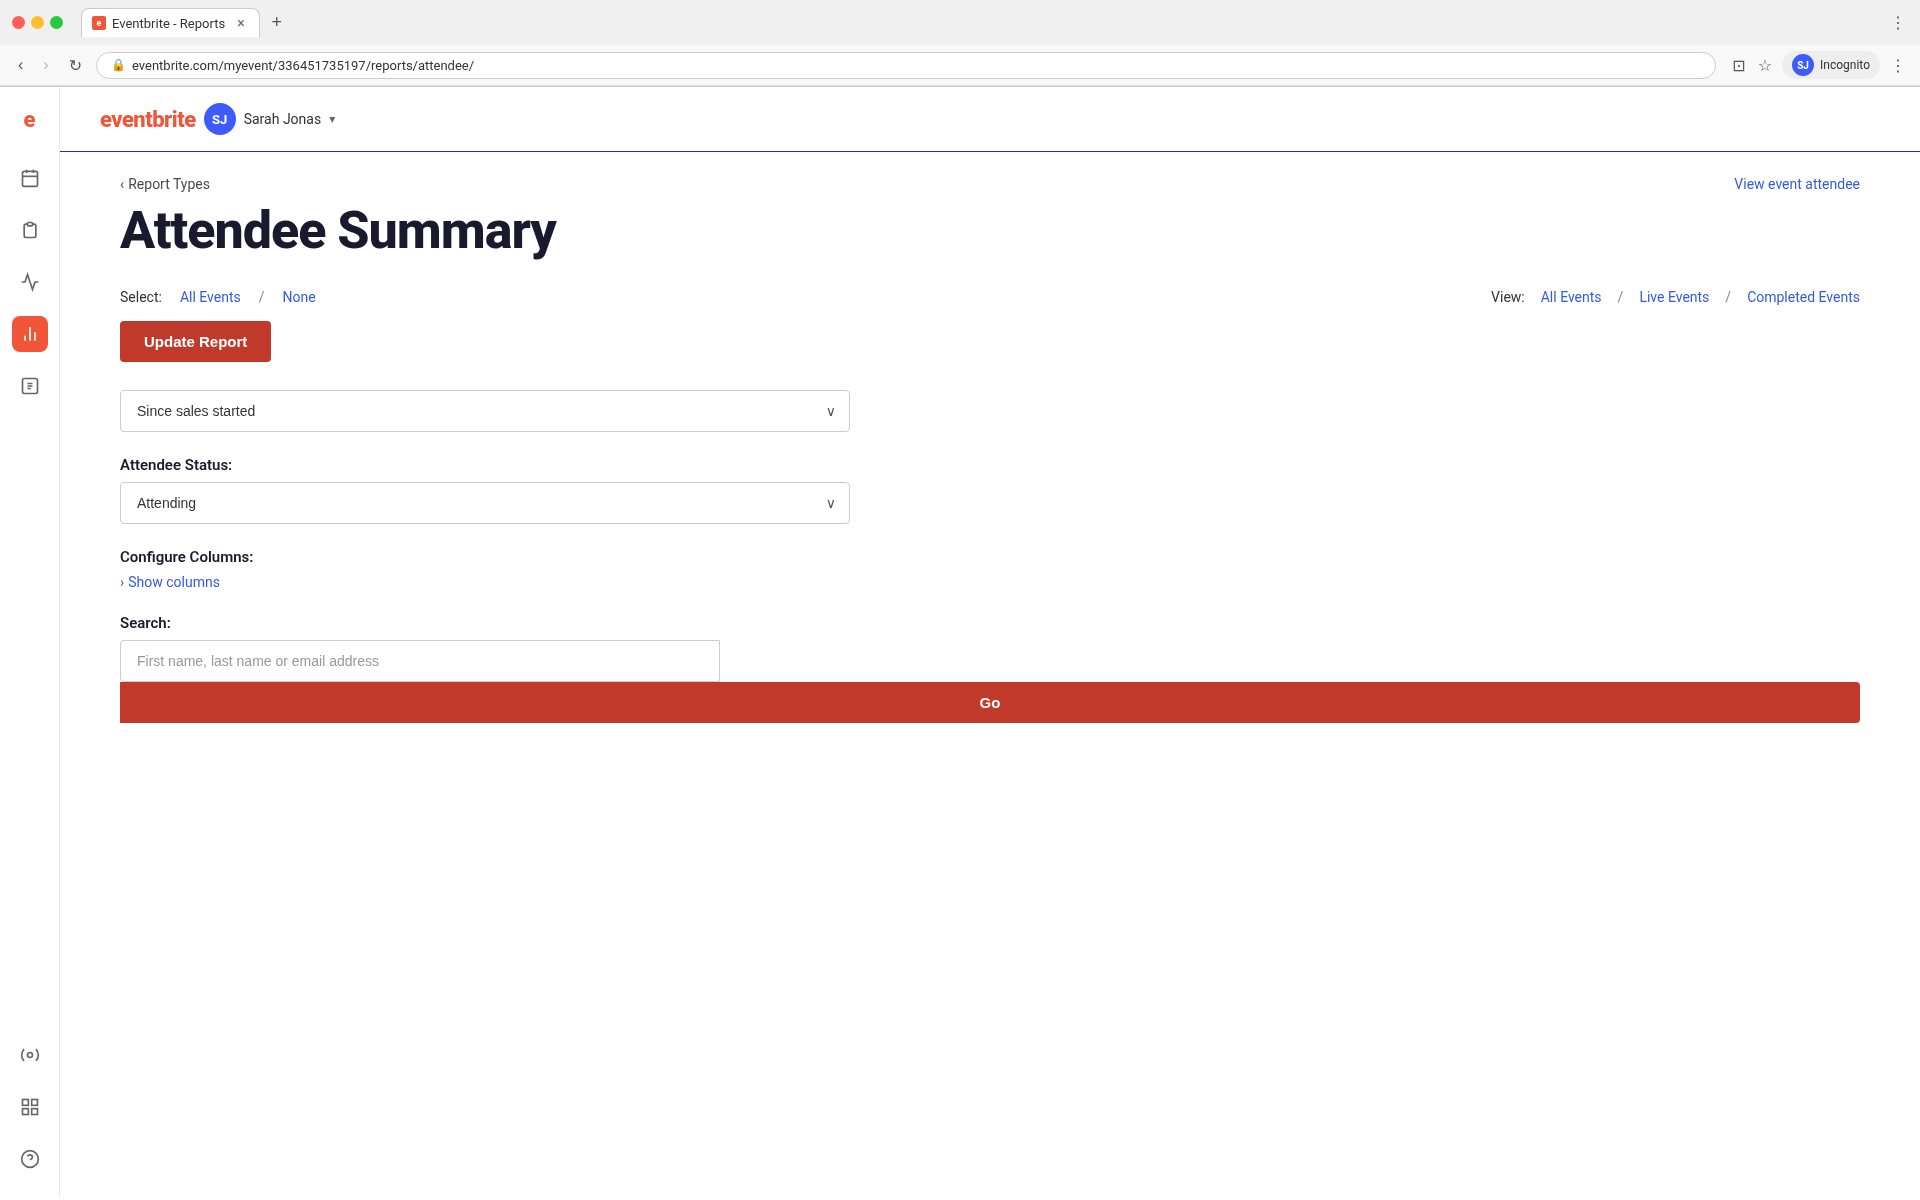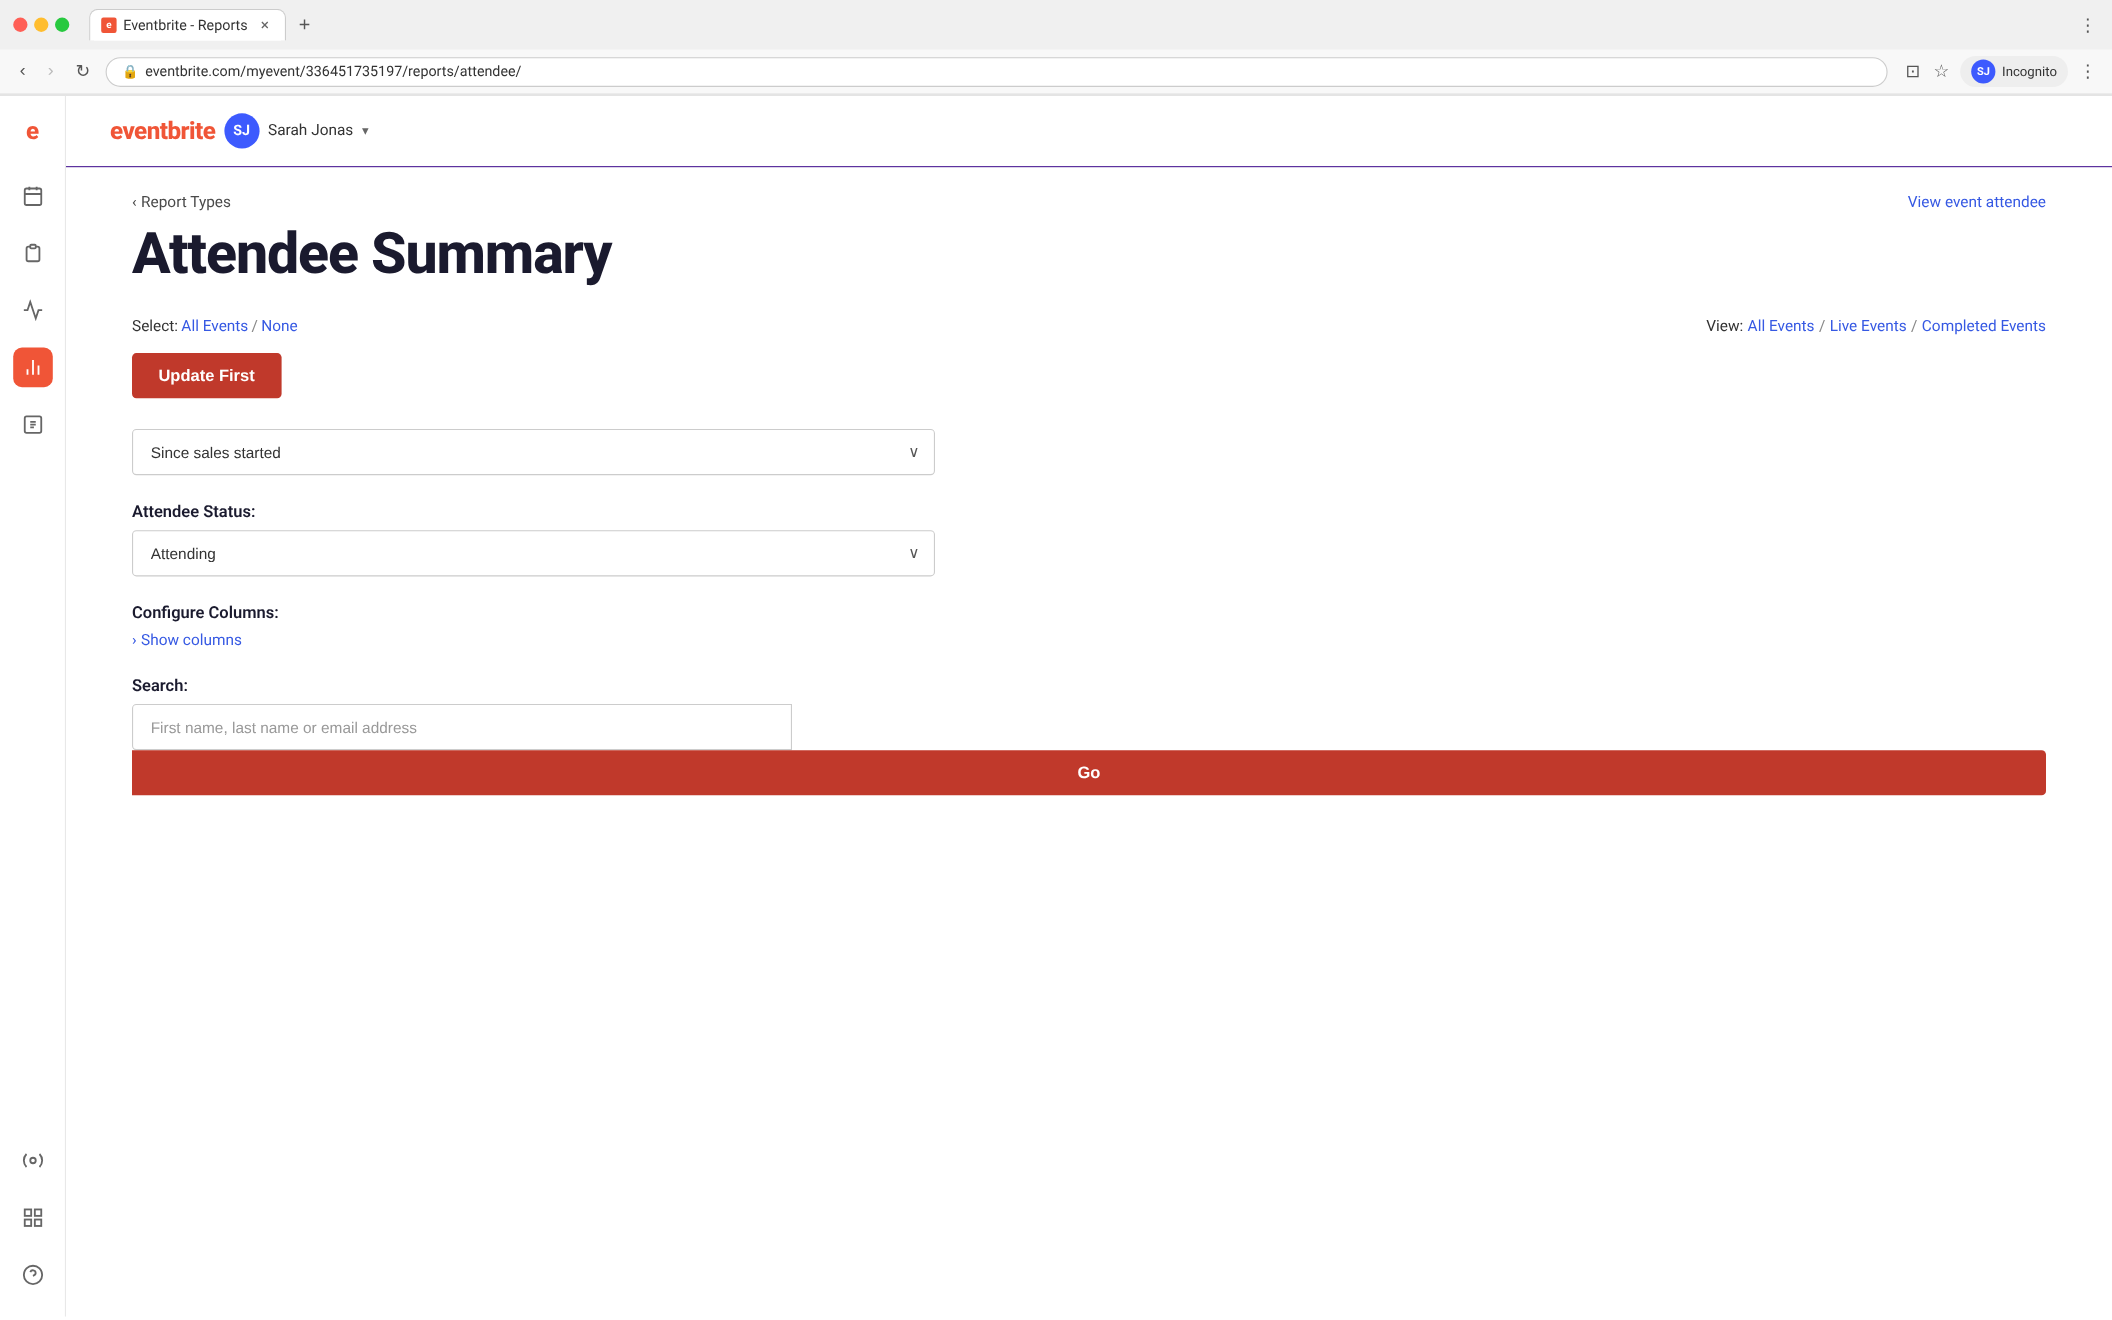--- a/index.html
+++ b/index.html
@@ -171,29 +171,29 @@
       letter-spacing: -1px;
     }
 
     .filter-bar {
       display: flex;
       align-items: center;
       justify-content: space-between;
       margin-bottom: 16px;
     }
     .select-row {
-      display: flex; align-items: center; gap: 3px; font-size: 14px; color: #333;
+      display: flex; align-items: center; gap: 18px; font-size: 14px; color: #333;
     }
     .select-link {
       color: #3659e3; cursor: pointer; text-decoration: none;
     }
     .divider-slash { color: #888; }
 
     .view-row {
-      display: flex; align-items: center; gap: 4px; font-size: 14px; color: #333;
+      display: flex; align-items: center; gap: 16px; font-size: 14px; color: #333;
     }
     .view-link {
       color: #3659e3; cursor: pointer; text-decoration: none;
     }
 
     
     .events-list {
       border: 1px solid #e8e8e8;
       border-radius: 4px;
       margin-bottom: 32px;
@@ -448,21 +448,21 @@
           <span class="divider-slash">/</span>
           <a class="view-link">Live Events</a>
           <span class="divider-slash">/</span>
           <a class="view-link">Completed Events</a>
         </div>
       </div>
 
       
 
       
-      <button class="update-report-btn">Update First</button>
+      <button class="update-report-btn">Update Report</button>
 
       
       <div class="form-section">
         <div class="select-wrapper">
           <select>
             <option>Since sales started</option>
             <option>Last 7 days</option>
             <option>Last 30 days</option>
             <option>Custom range</option>
           </select>

